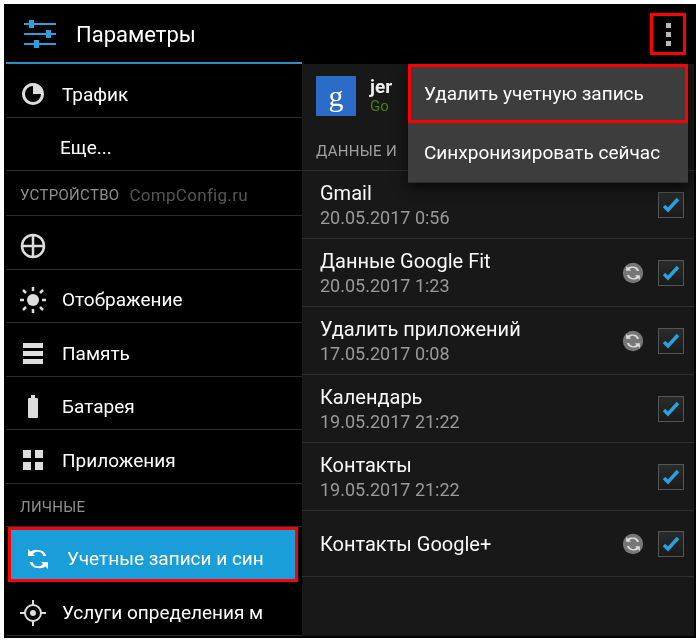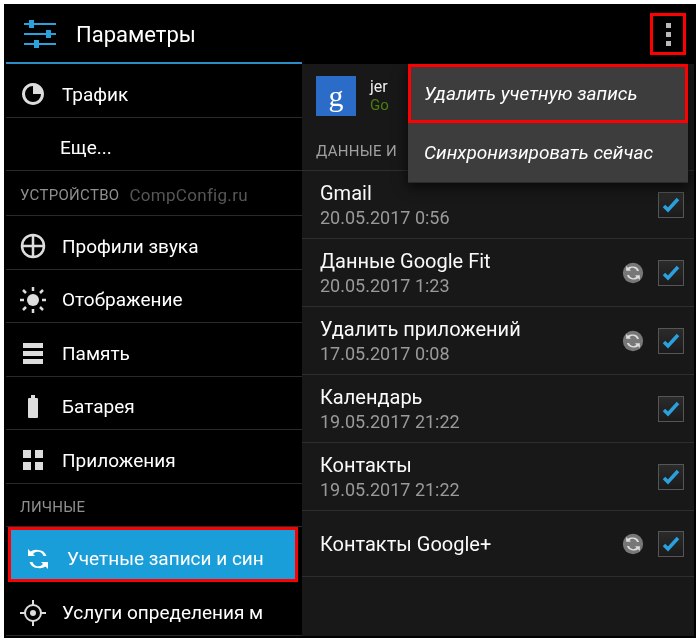--- a/index.html
+++ b/index.html
@@ -89,21 +89,21 @@
     gap: 14px;
   }
   .g-icon {
     width: 40px; height: 40px;
     background: #2a6cc7;
     color: #fff;
     font-family: Georgia, serif;
     font-size: 30px;
     display:flex; align-items:center; justify-content:center;
   }
-  .acc-name { color: #eee; font-size: 16px; line-height: 1.1; }
+  .acc-name { color: #eee; font-size: 19px; line-height: 1.1; font-weight: bold; }
   .acc-sub  { color: #4d7c0f; font-size: 15px; }
   .data-header {
     color: #a0a0a0;
     font-size: 15px;
     letter-spacing: 0.3px;
     padding: 18px 14px 10px 14px;
     border-bottom: 1px solid #2e2e2e;
   }
   .row {
     display: flex; align-items: center;
@@ -126,21 +126,20 @@
     top: 0; right: 6px;
     width: 280px;
     background: #3d3d3d;
     box-shadow: 0 4px 12px rgba(0,0,0,0.7);
   }
   .menu-item {
     color: #fff;
     font-size: 19px;
     padding: 18px 16px;
     border-bottom: 1px solid #2a2a2a;
-    font-style: italic;
   }
   .menu-item.hl { border: 3px solid #ff0000; padding: 15px 13px; }
   svg { display:block; }
 </style>
 </head>
 <body>
 
 <div class="frame">
   <div class="header">
     <div class="header-icon">
@@ -183,21 +182,20 @@
         <span class="watermark">CompConfig.ru</span>
       </div>
 
       <div class="side-item">
         <span class="ico">
           <svg width="26" height="26" viewBox="0 0 26 26">
               <circle cx="13" cy="13" r="11" fill="none" stroke="#ddd" stroke-width="2.5"></circle>
               <path d="M13 2v22M2 13h22" stroke="#ddd" stroke-width="2.5"></path>
             </svg>
         </span>
-        <span>Профили звука</span>
       </div>
 
       <div class="side-item">
         <span class="ico">
           <svg width="26" height="26" viewBox="0 0 26 26">
               <circle cx="13" cy="13" r="6" fill="#ddd"></circle>
               <g stroke="#ddd" stroke-width="2.5">
                 <line x1="13" y1="0" x2="13" y2="4"></line>
                 <line x1="13" y1="22" x2="13" y2="26"></line>
                 <line x1="0" y1="13" x2="4" y2="13"></line>

